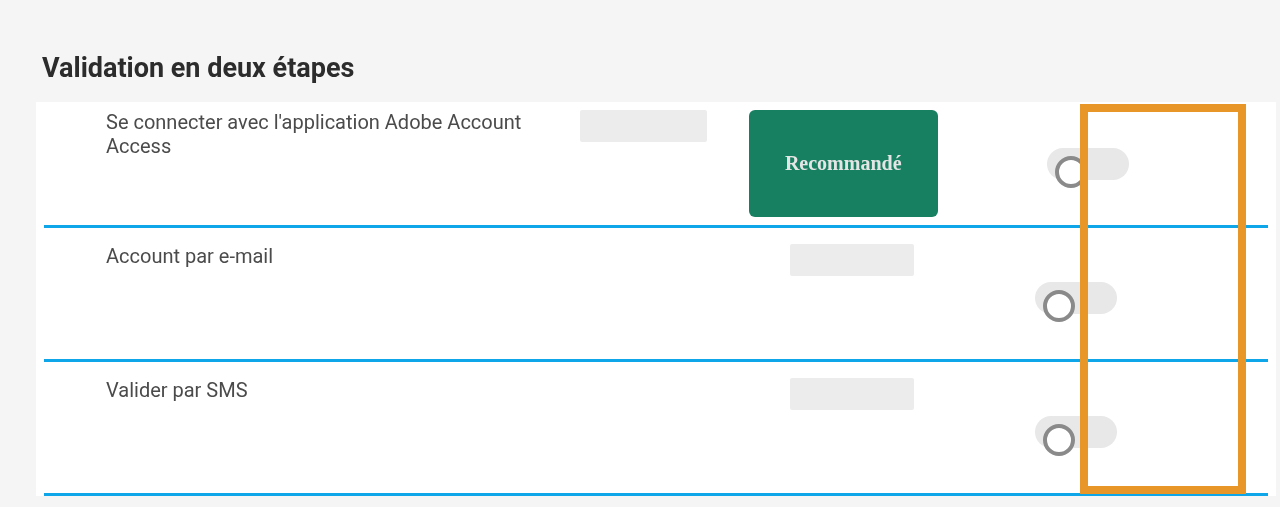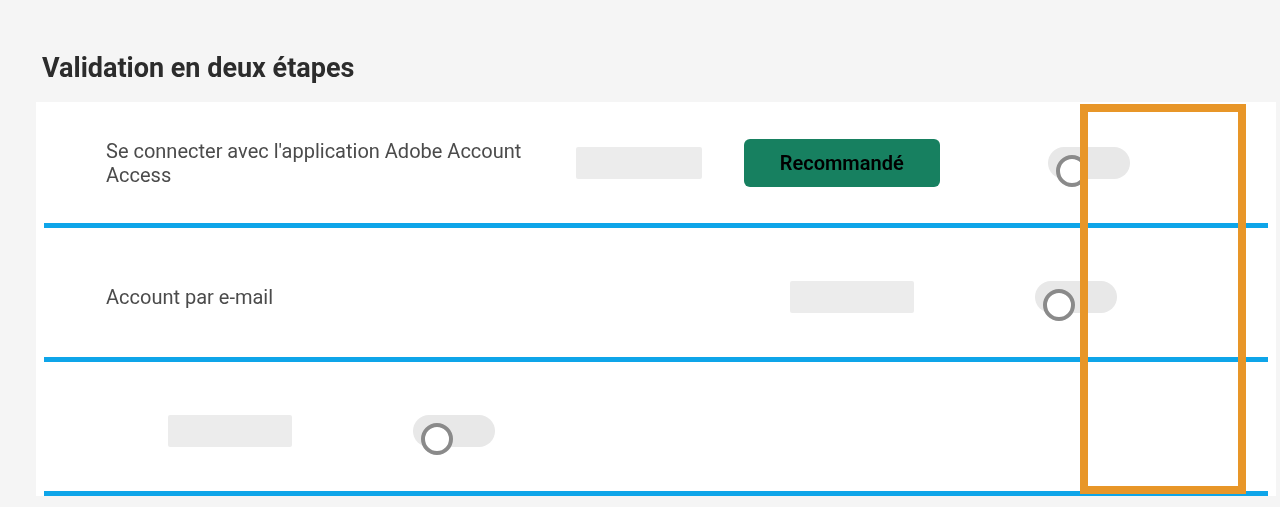--- a/index.html
+++ b/index.html
@@ -20,24 +20,23 @@
       color: #2c2c2c;
       margin-left: 14px;
       margin-bottom: 18px;
     }
     .panel {
       background: #ffffff;
       position: relative;
     }
     .row {
       display: flex;
-      align-items: center;
       height: 126px;
       padding: 0 54px;
-      border-bottom: 5px solid #0ea5e9;
+      border-bottom: 3px solid #0ea5e9;
       gap: 16px;
     }
     .row:last-child {
       border-bottom: none;
     }
     .row-label {
       flex: 1 1 auto;
       font-size: 20px;
       color: #4b4b4b;
     }
@@ -52,25 +51,26 @@
     }
     .placeholder-b {
       width: 124px;
       margin-left: 70px;
     }
     .badge {
       display: inline-flex;
       align-items: center;
       justify-content: center;
       background: #178060;
-      color: #000000;
+      color: #e5e5e5;
       font-size: 20px;
       font-weight: 600;
       padding: 12px 36px;
       border-radius: 6px;
+      font-family: Liberation Serif, serif;
     }
     .right-cell {
       width: 260px;
       display: flex;
       align-items: center;
       justify-content: center;
     }
     .toggle {
       position: relative;
       width: 82px;
@@ -122,20 +122,21 @@
     <div class="row-label">Account par e-mail</div>
     <div class="placeholder-box placeholder-b"></div>
     <div class="right-cell">
       <div class="toggle">
         <div class="toggle-knob"></div>
       </div>
     </div>
   </div>
 
   <div class="row">
+    <div class="row-label">Valider par SMS</div>
     <div class="placeholder-box placeholder-b"></div>
     <div class="right-cell">
       <div class="toggle">
         <div class="toggle-knob"></div>
       </div>
     </div>
   </div>
 
   <div class="highlight-box"></div>
 </div>

